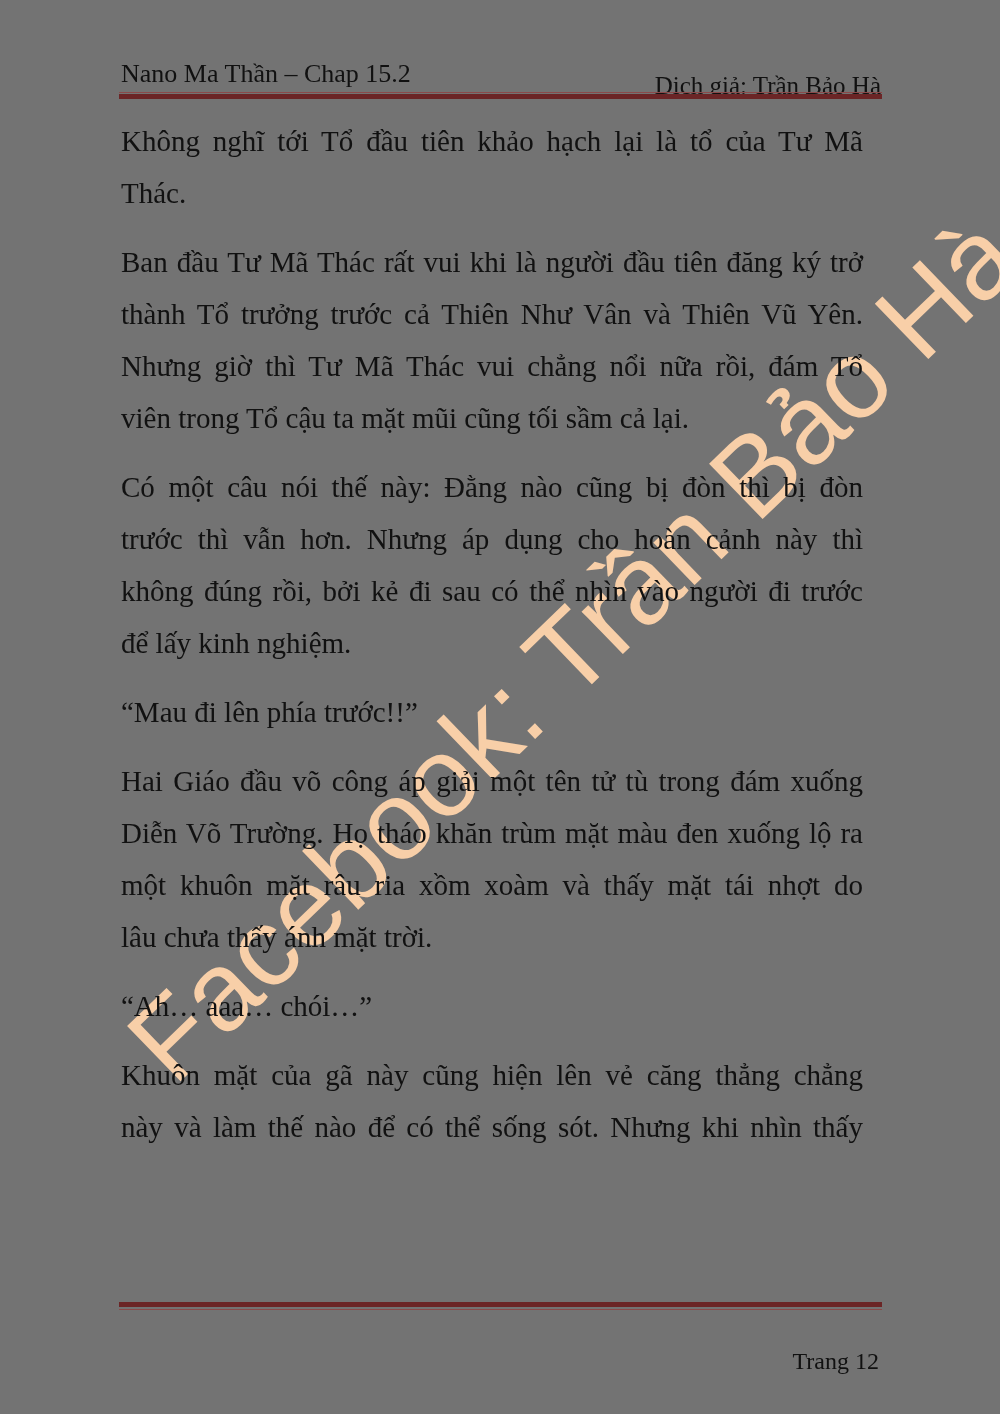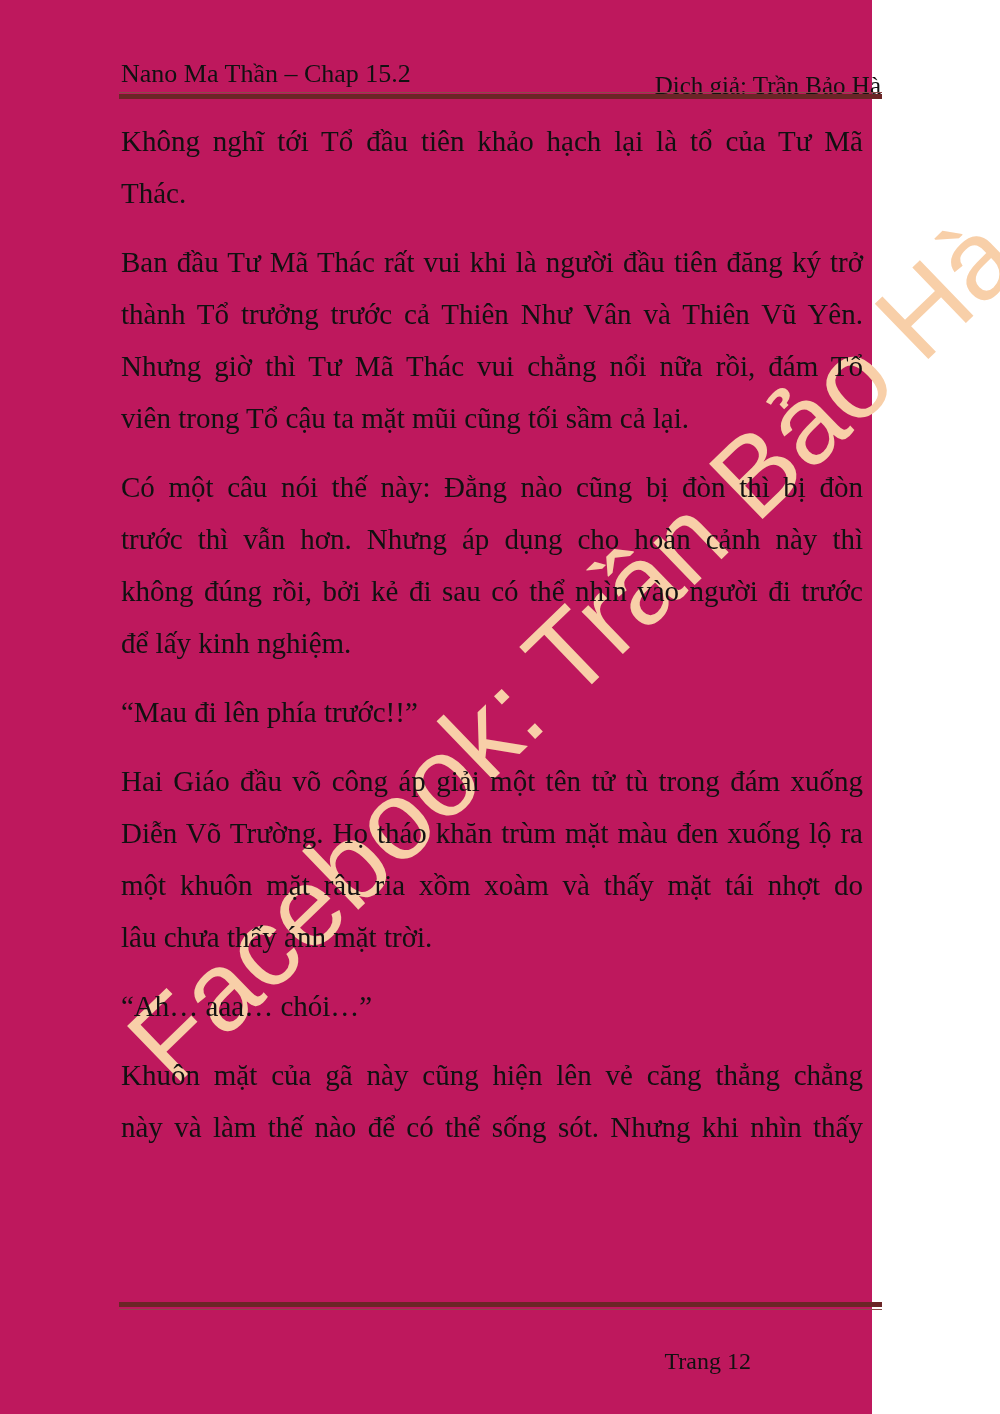--- a/index.html
+++ b/index.html
@@ -1,17 +1,17 @@
 <!DOCTYPE html>
 <html><head>
 <meta charset="utf-8">
 <style>
   html, body { margin: 0; padding: 0; background: #ffffff; }
   body { width: 1000px; height: 1414px; position: relative; overflow: hidden; font-family: "Liberation Serif", "DejaVu Serif", serif; color: #111111; }
-  .page { position: absolute; left: 0; top: 0; width: 872px; height: 1414px; background: #be185d; text-decoration: underline; }
+  .page { position: absolute; left: 0; top: 0; width: 1000px; height: 1414px; background: #737373; text-decoration: underline; }
 
   .header { position: absolute; left: 121px; top: 58px; width: 760px; height: 32px; }
   .header-left { position: absolute; left: 0; top: 0; font-size: 26px; line-height: 32px; white-space: nowrap; }
   .header-right { position: absolute; right: 0; top: 12px; font-size: 25px; line-height: 32px; white-space: nowrap; }
   .rule-thin { position: absolute; left: 119px; width: 763px; height: 1px; }
   .rule-thick { position: absolute; left: 119px; width: 763px; height: 5px; }
 
   .watermark { position: absolute; left: 10px; top: 660px; width: 980px; text-align: center;
                font-family: "Liberation Sans", "DejaVu Sans", sans-serif; font-size: 112px; line-height: 120px;
                transform: rotate(-44deg); transform-origin: 50% 50%; white-space: nowrap; z-index: 1; pointer-events: none; }

